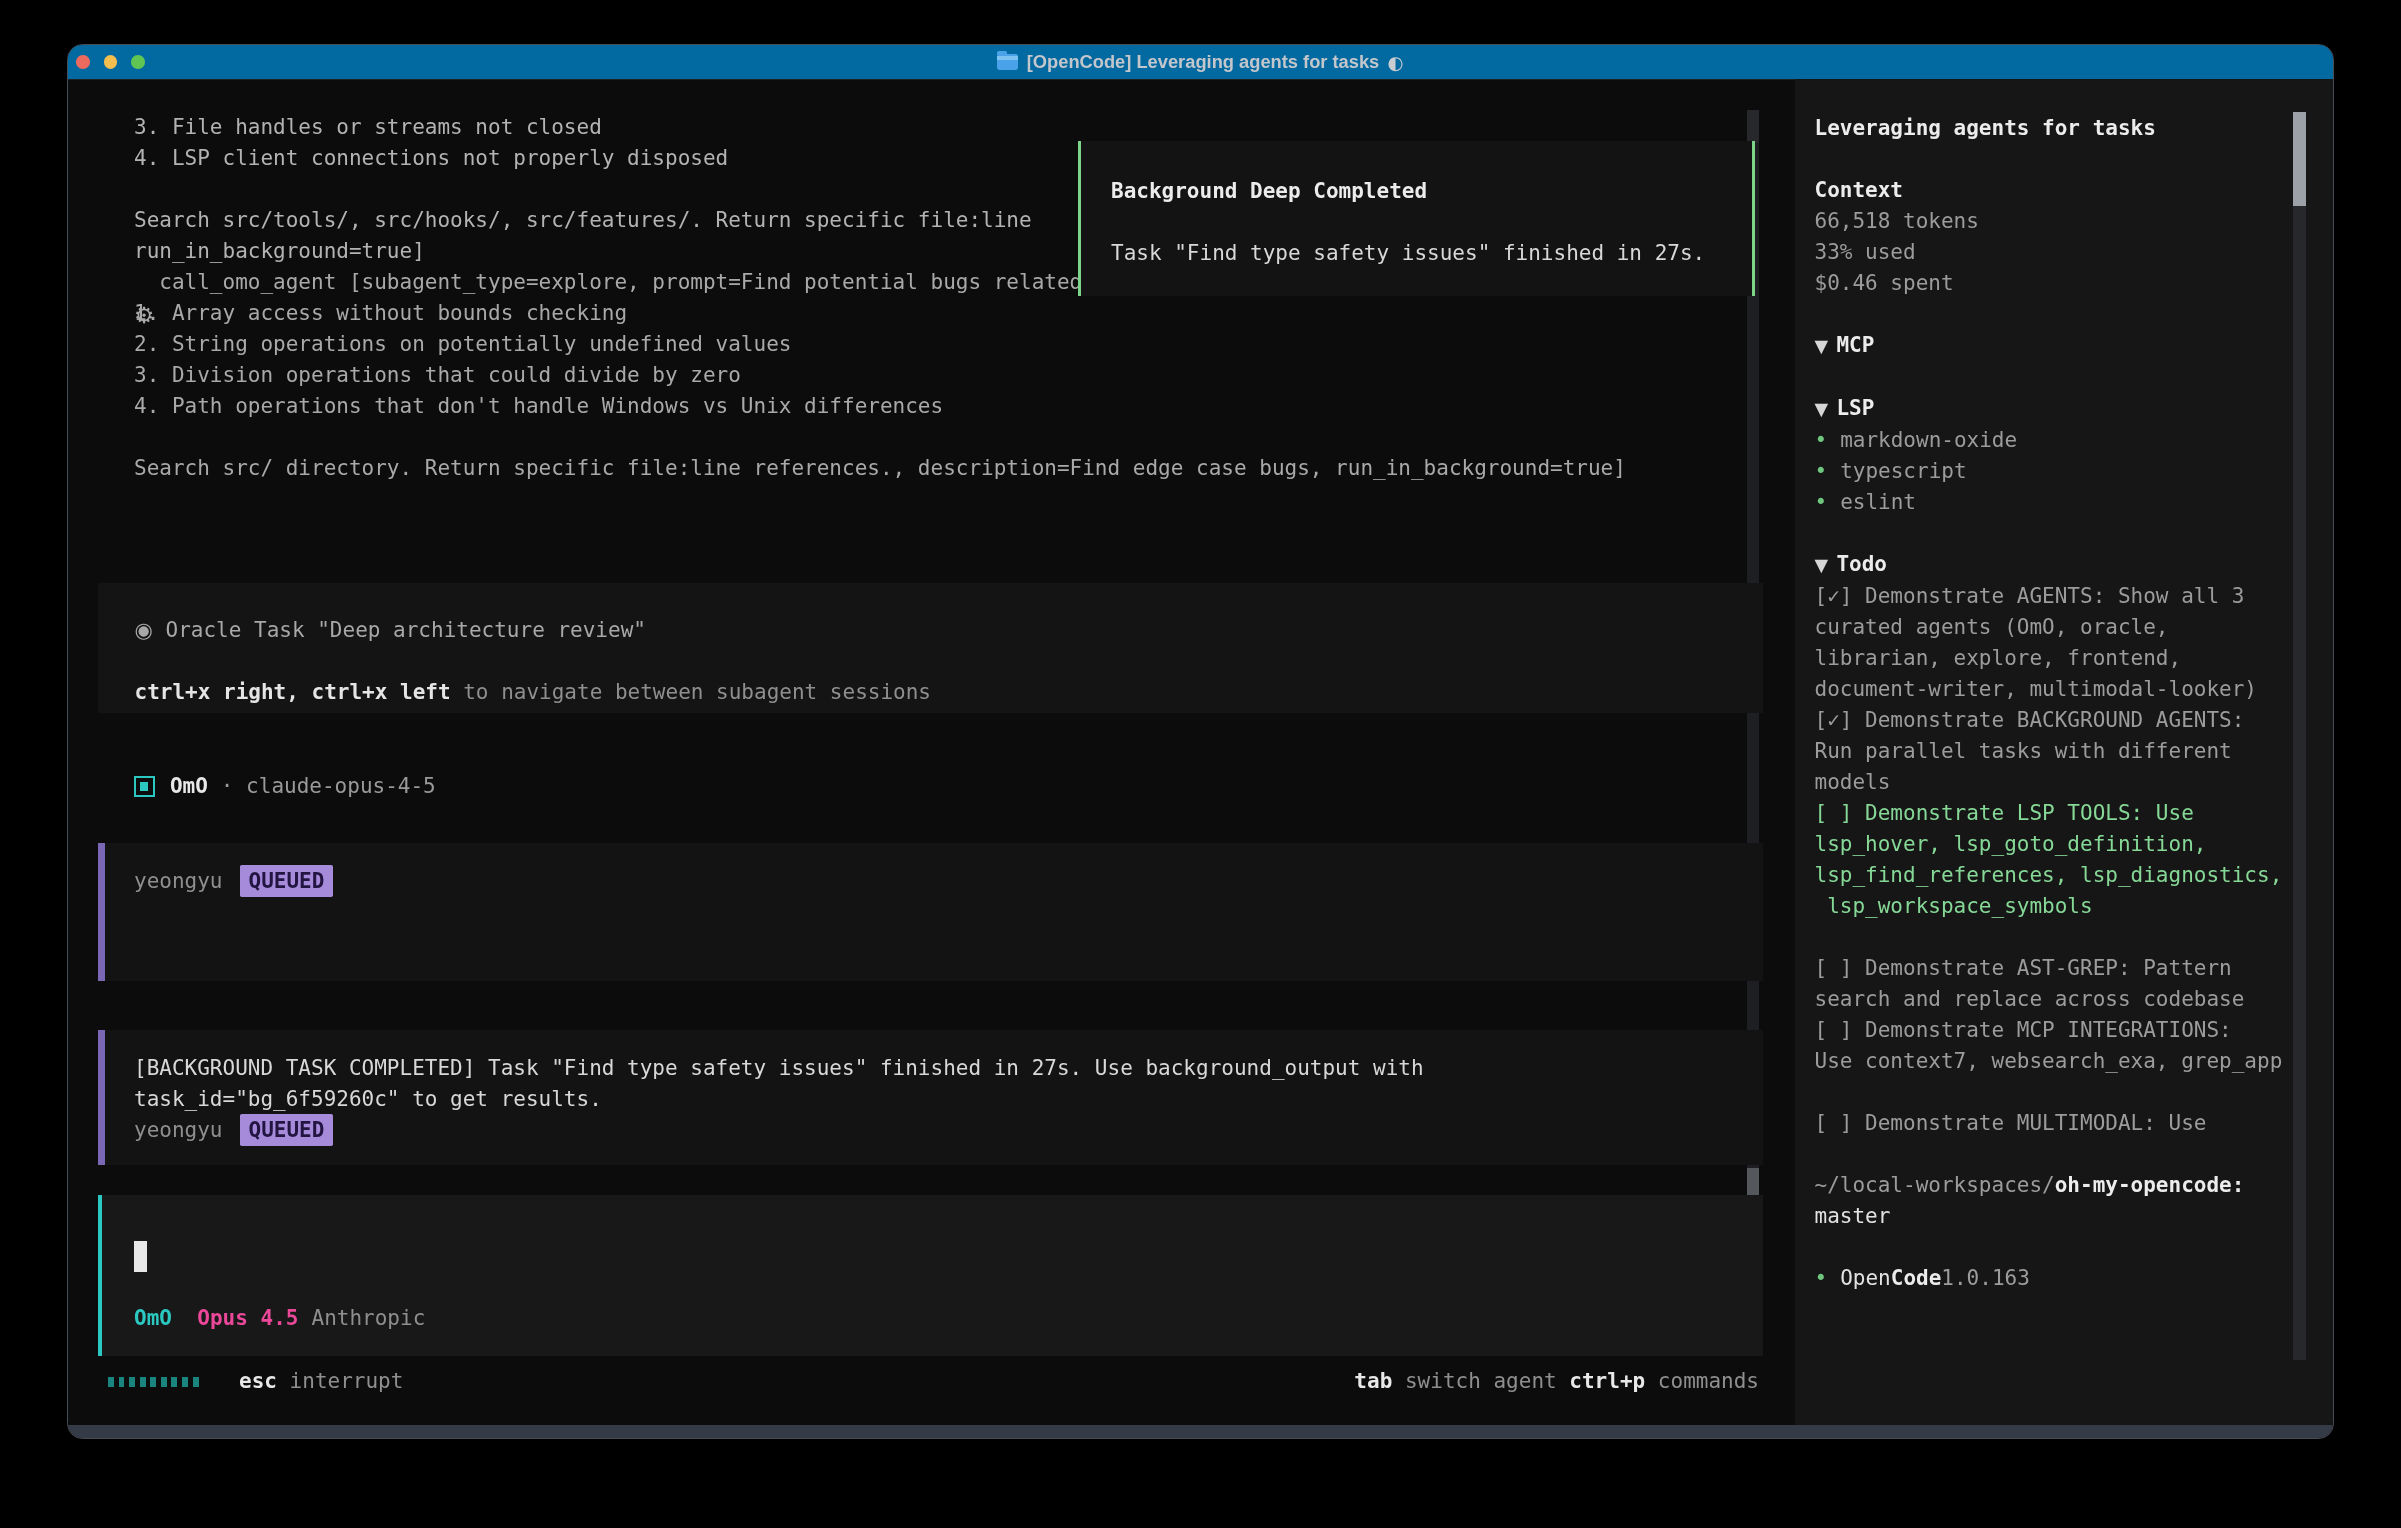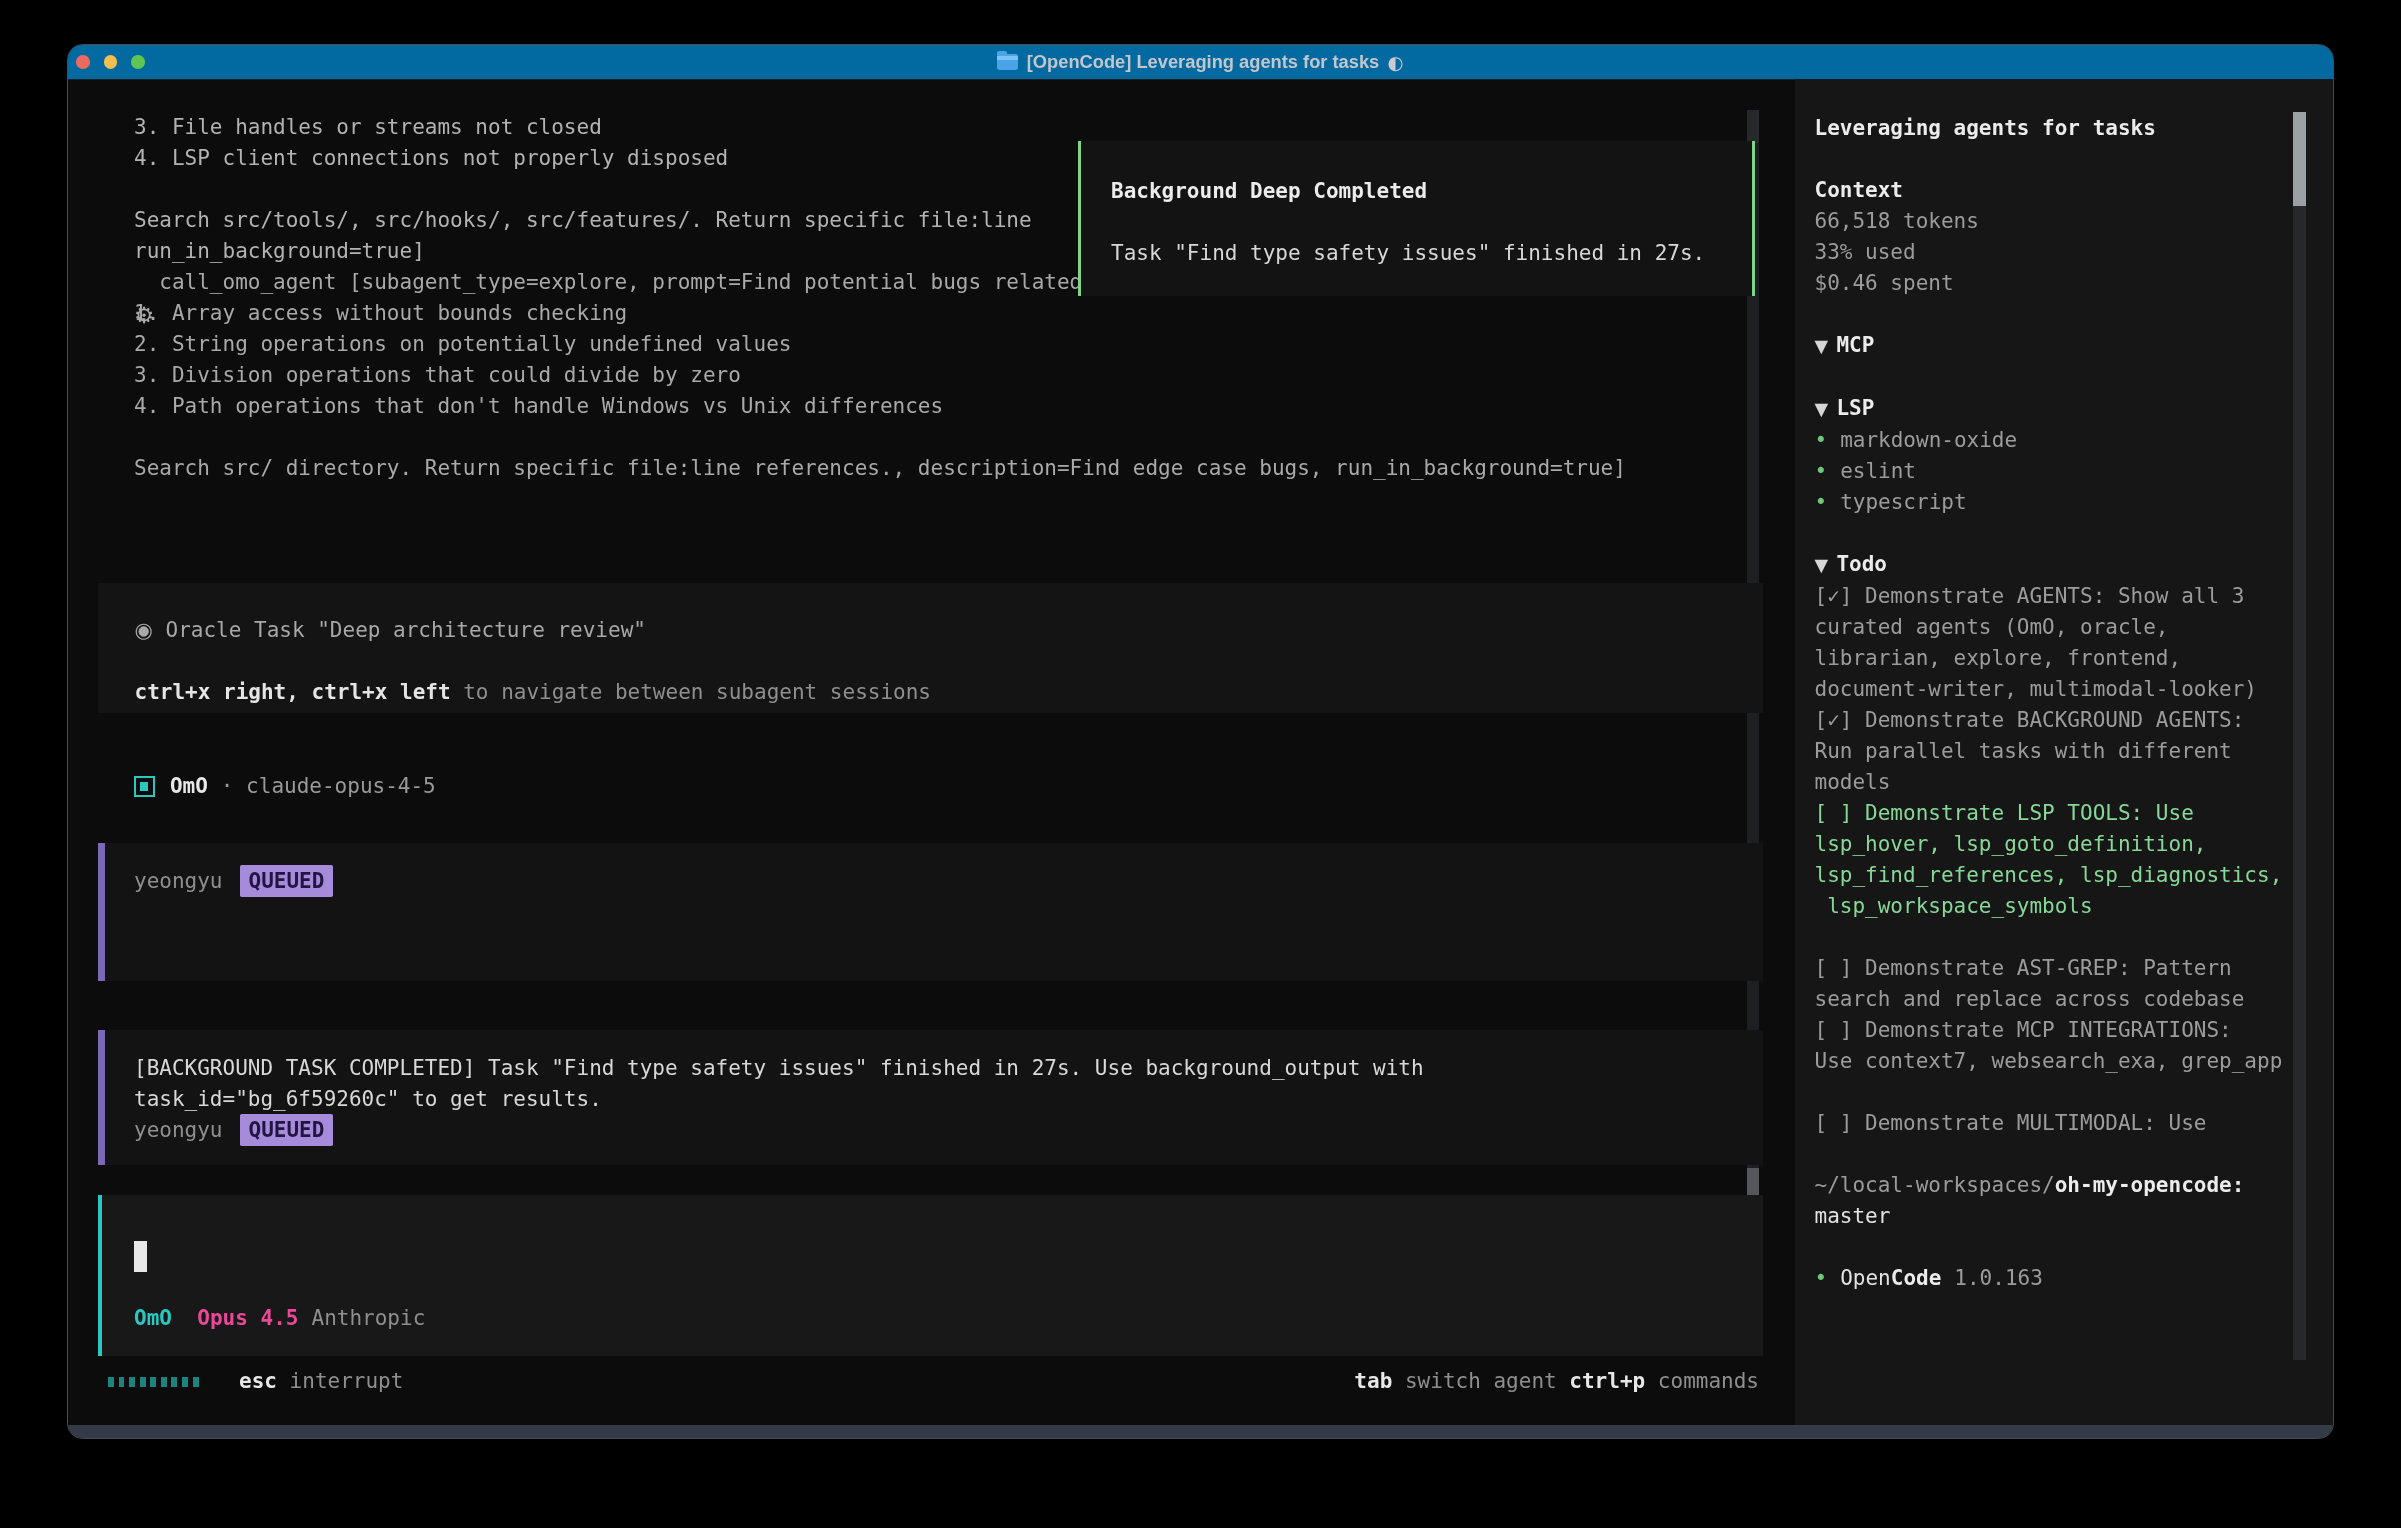--- a/index.html
+++ b/index.html
@@ -101,21 +101,21 @@
   .mcp-name{color:#e2e2e2;}
   .mcp-status{color:#8f8f8f;margin-left:13px;}
   .todo{white-space:pre-wrap;line-height:31px;}
   .todo.done,.todo.pending{color:#9c9c9c;}
   .todo.active{color:#86d897;}
   .ws-dim{color:#9c9c9c;}
   .ws-bold{color:#ececec;font-weight:bold;}
   .ws-branch{color:#e2e2e2;}
   .oc-a{color:#e2e2e2;}
   .oc-b{color:#ececec;font-weight:bold;}
-  .oc-ver{color:#9c9c9c;margin-left:13px;}
+  .oc-ver{color:#9c9c9c;}
 
   .sidebar-scrollbar-thumb{position:absolute;left:498px;top:32.5px;width:13px;height:95px;background:#9ba1a7;}
   .sidebar-scrollbar-track{position:absolute;left:498px;top:127px;width:13px;height:1154px;background:#26282b;}
 
   
   .bottom-strip{position:absolute;left:0;top:1380px;width:100%;height:14px;background:#343b47;}
 </style>
 </head>
 <body>
 
@@ -233,22 +233,22 @@
         <div class="sline s-dim">33% used</div>
         <div class="sline s-dim">$0.46 spent</div>
         <div class="sgap"></div>
 
         <div class="sline s-head"><span class="tri">▼</span><span>MCP</span></div>
         <div class="sgap"></div>
 
         <div class="sline s-head"><span class="tri">▼</span><span>LSP</span></div>
         <div id="lsp-list">
             <div class="sline"><span class="bullet">•</span><span class="s-dim">markdown-oxide</span></div>
+            <div class="sline"><span class="bullet">•</span><span class="s-dim">typescript</span></div>
             <div class="sline"><span class="bullet">•</span><span class="s-dim">eslint</span></div>
-            <div class="sline"><span class="bullet">•</span><span class="s-dim">typescript</span></div>
           </div>
         <div class="sgap"></div>
 
         <div class="sline s-head"><span class="tri">▼</span><span>Todo</span></div>
         <div id="todo-list">
             <div class="todo done">[✓] Demonstrate AGENTS: Show all 3
 curated agents (OmO, oracle,
 librarian, explore, frontend,
 document-writer, multimodal-looker)</div>
             <div class="todo done">[✓] Demonstrate BACKGROUND AGENTS:

